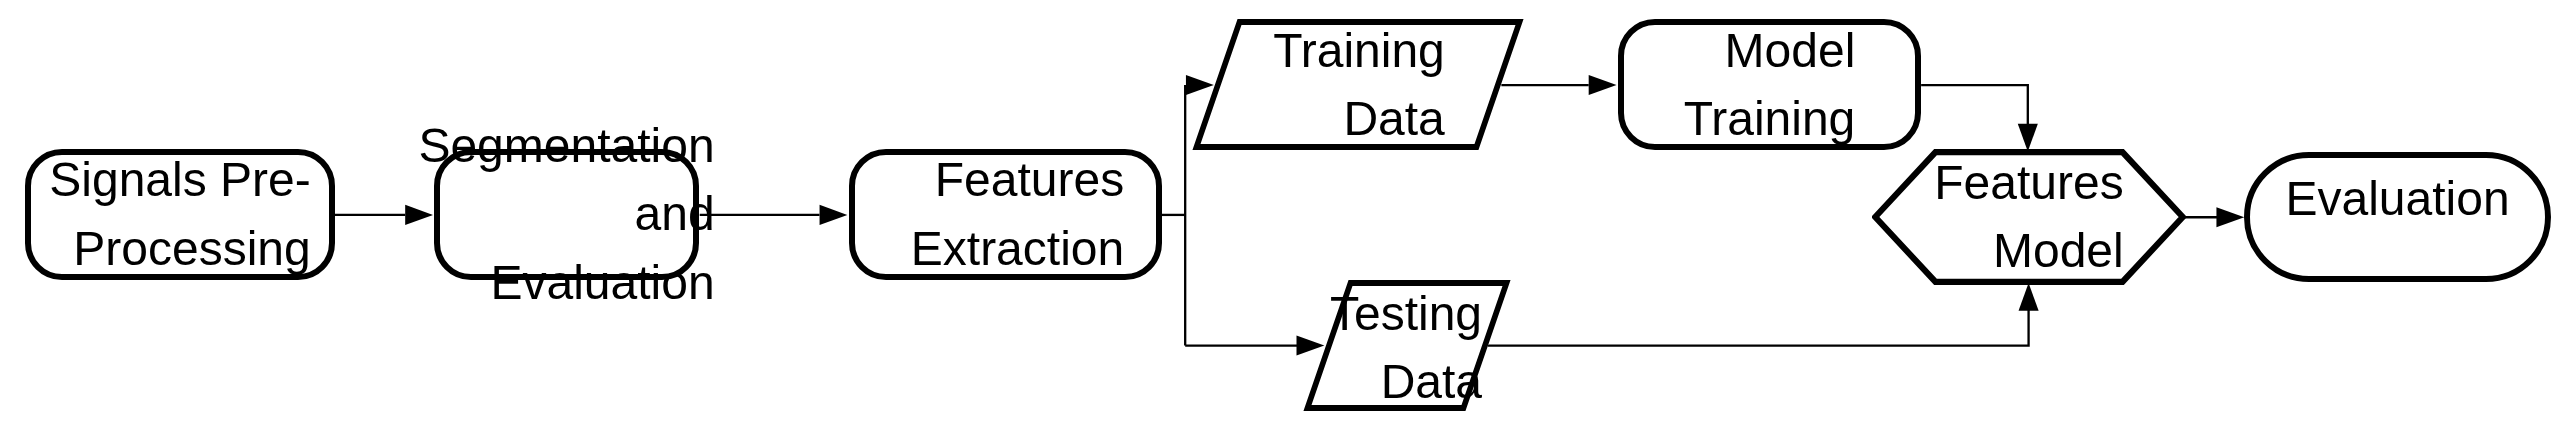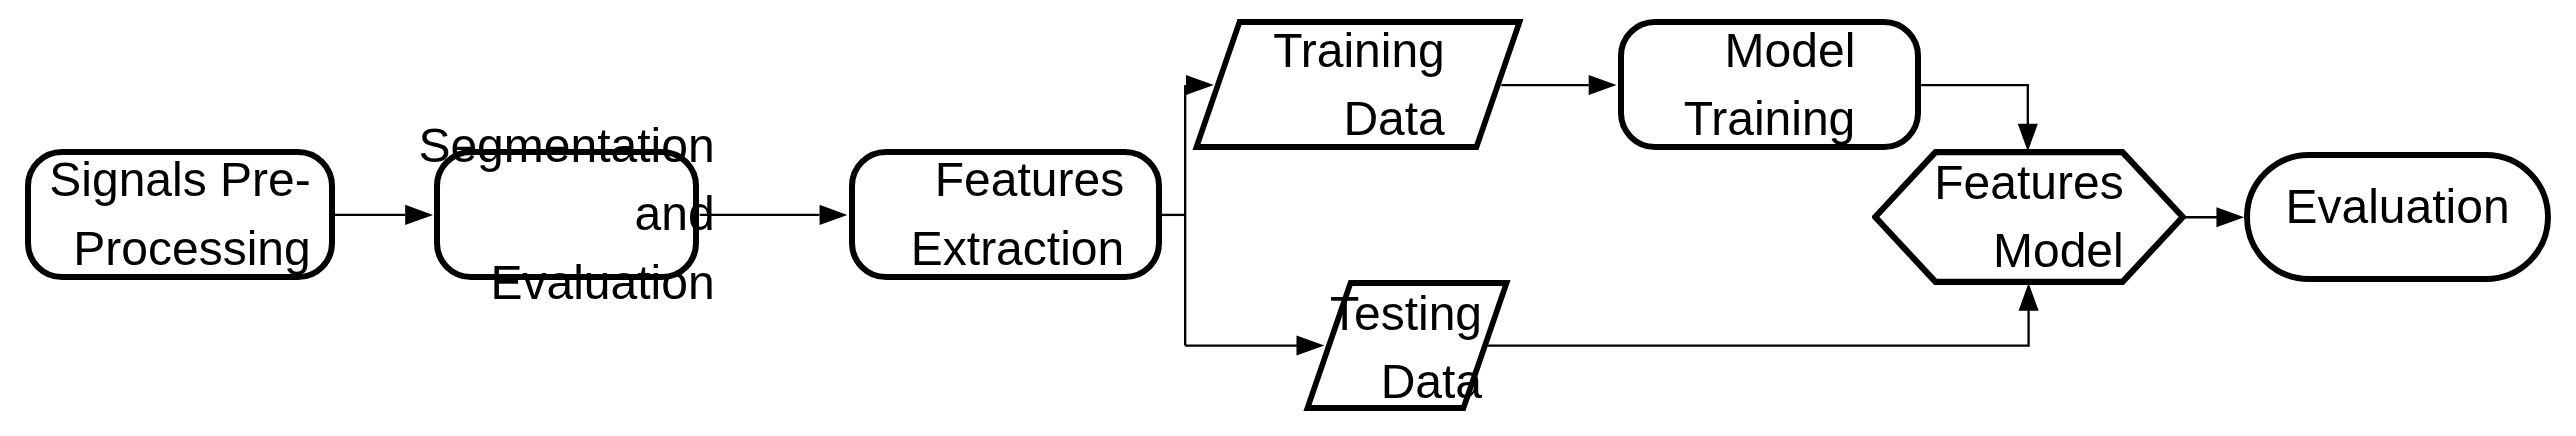--- a/index.html
+++ b/index.html
@@ -93,16 +93,16 @@
   <div class="label" style="left:849px;top:149px; width:313px; height:131px;margin-left:12px;">Features
 Extraction</div>
   <div class="label" style="left:1193px;top:19.3px;  width:332px; height:131px;">Training
 Data</div>
   <div class="label" style="left:1618px;top:19.3px;  width:303px; height:131px;">Model
 Training</div>
   <div class="label" style="left:1303px;top:280px; width:206px; height:136px;">Testing
 Data</div>
   <div class="label" style="left:1875px;top:152px; width:308px; height:130px;">Features
 Model</div>
-  <div class="label" style="left:2244px;top:152px; width:307px; height:110px;">Evaluation</div>
+  <div class="label" style="left:2244px;top:144px; width:307px; height:110px;">Evaluation</div>
 
 </div>
 
 
 </body></html>

